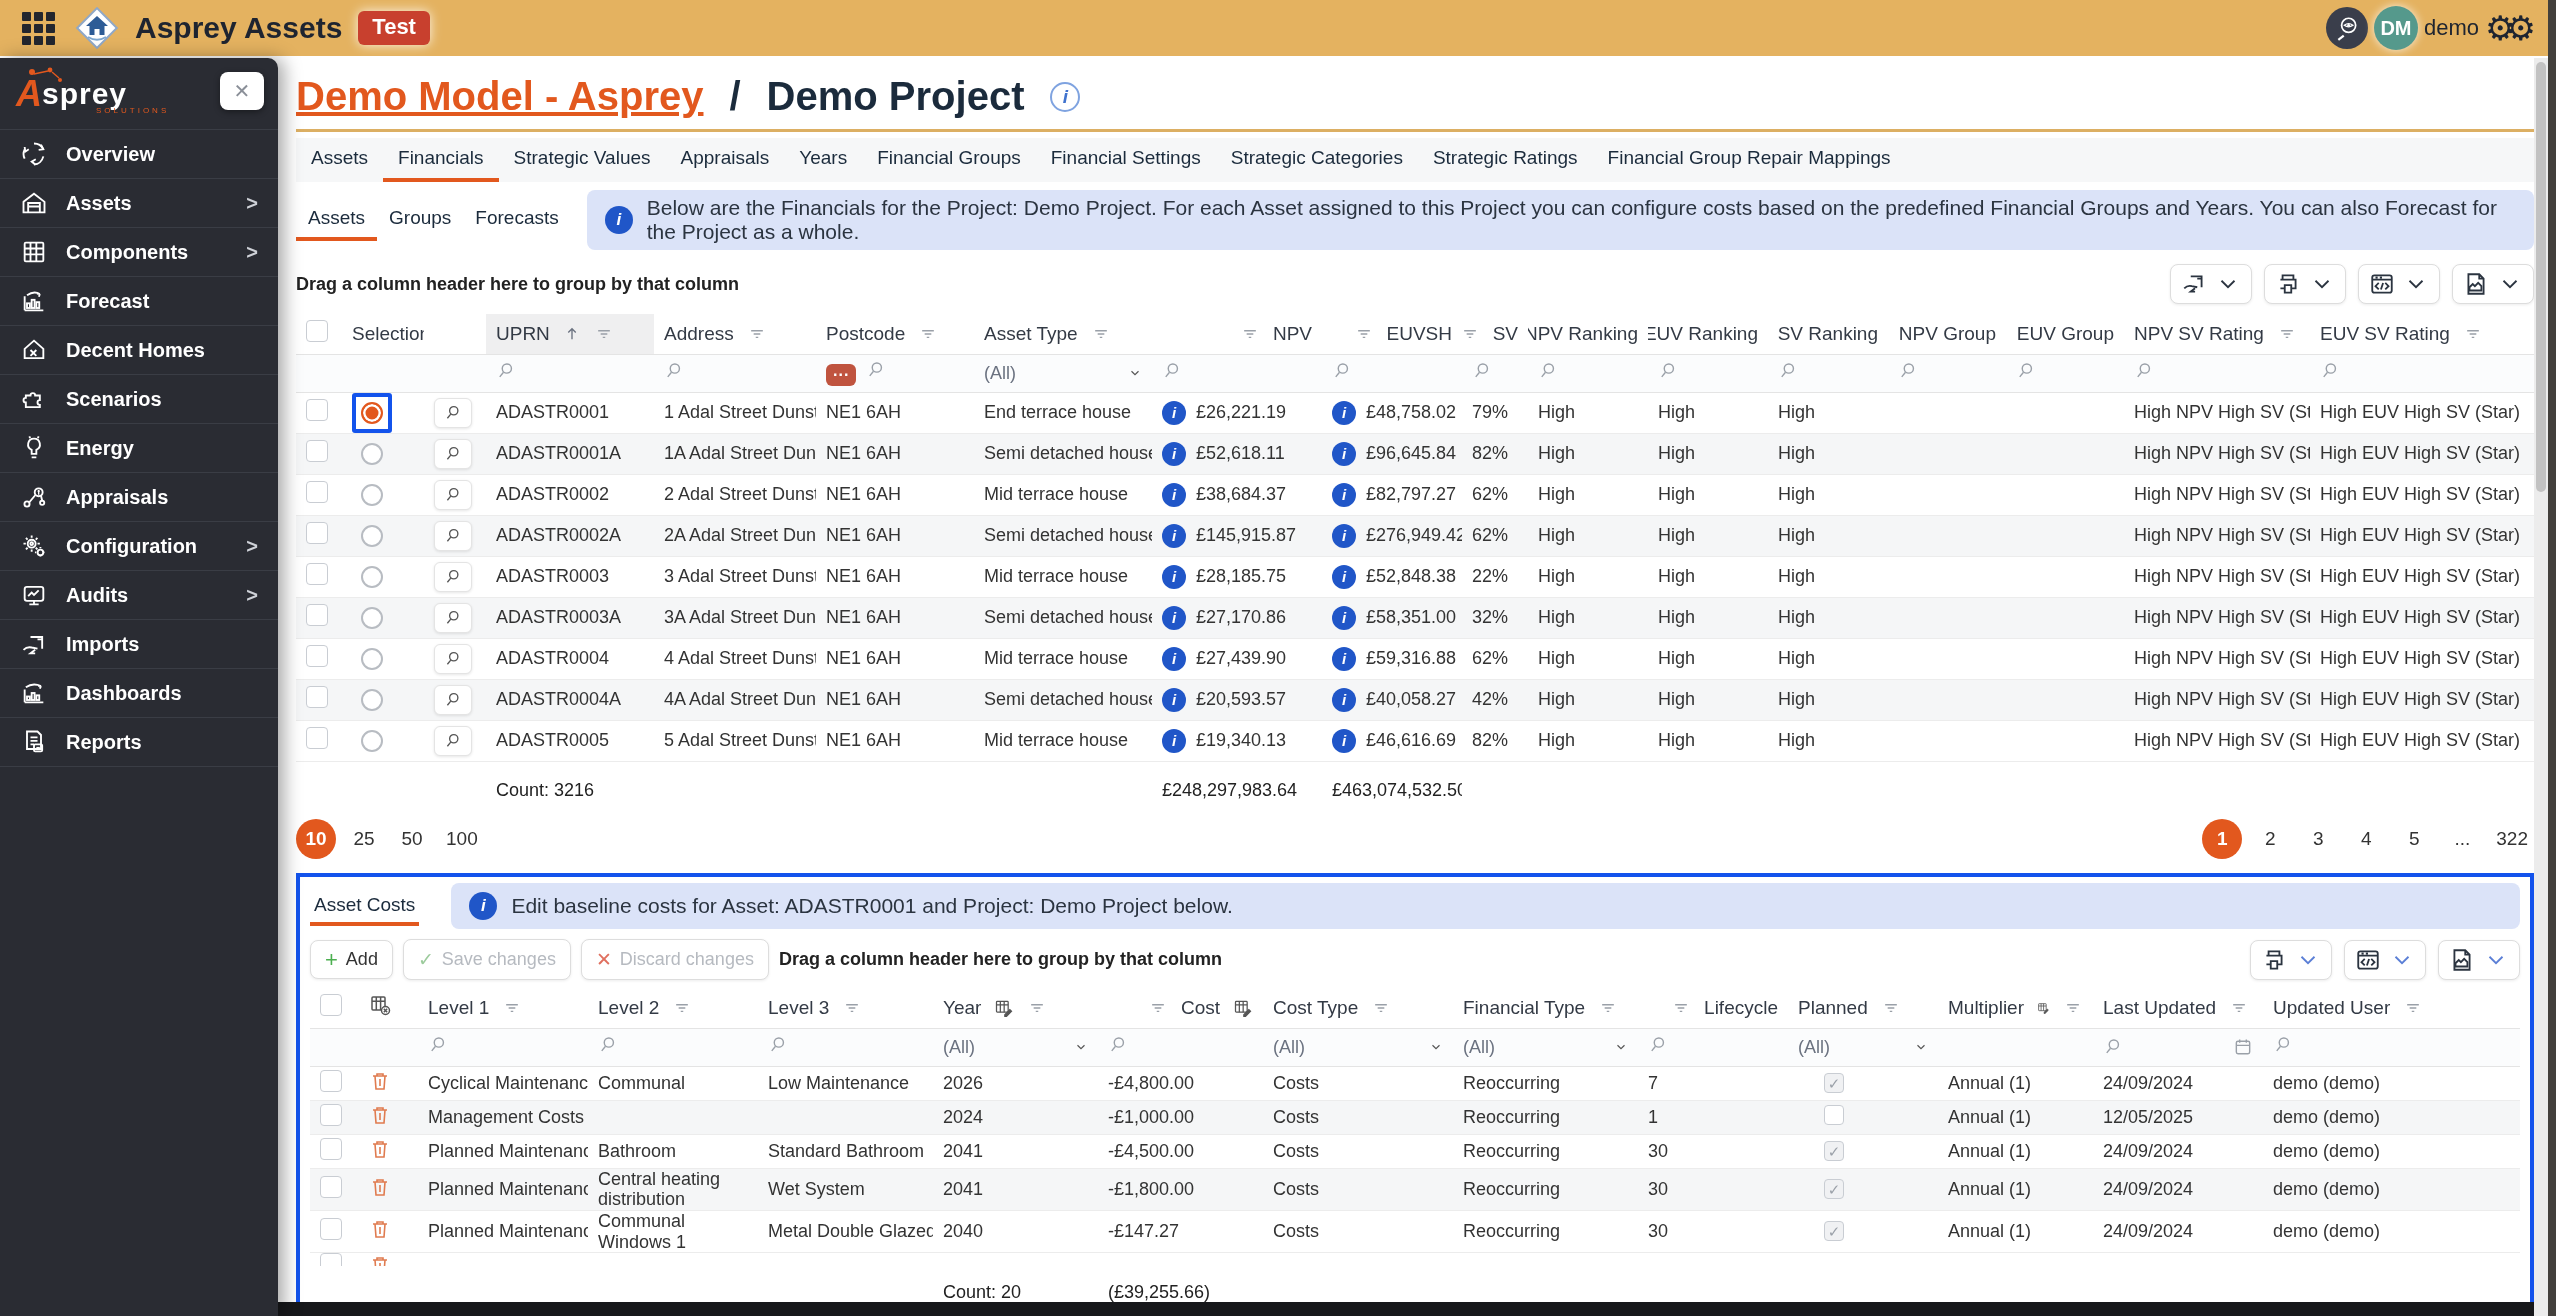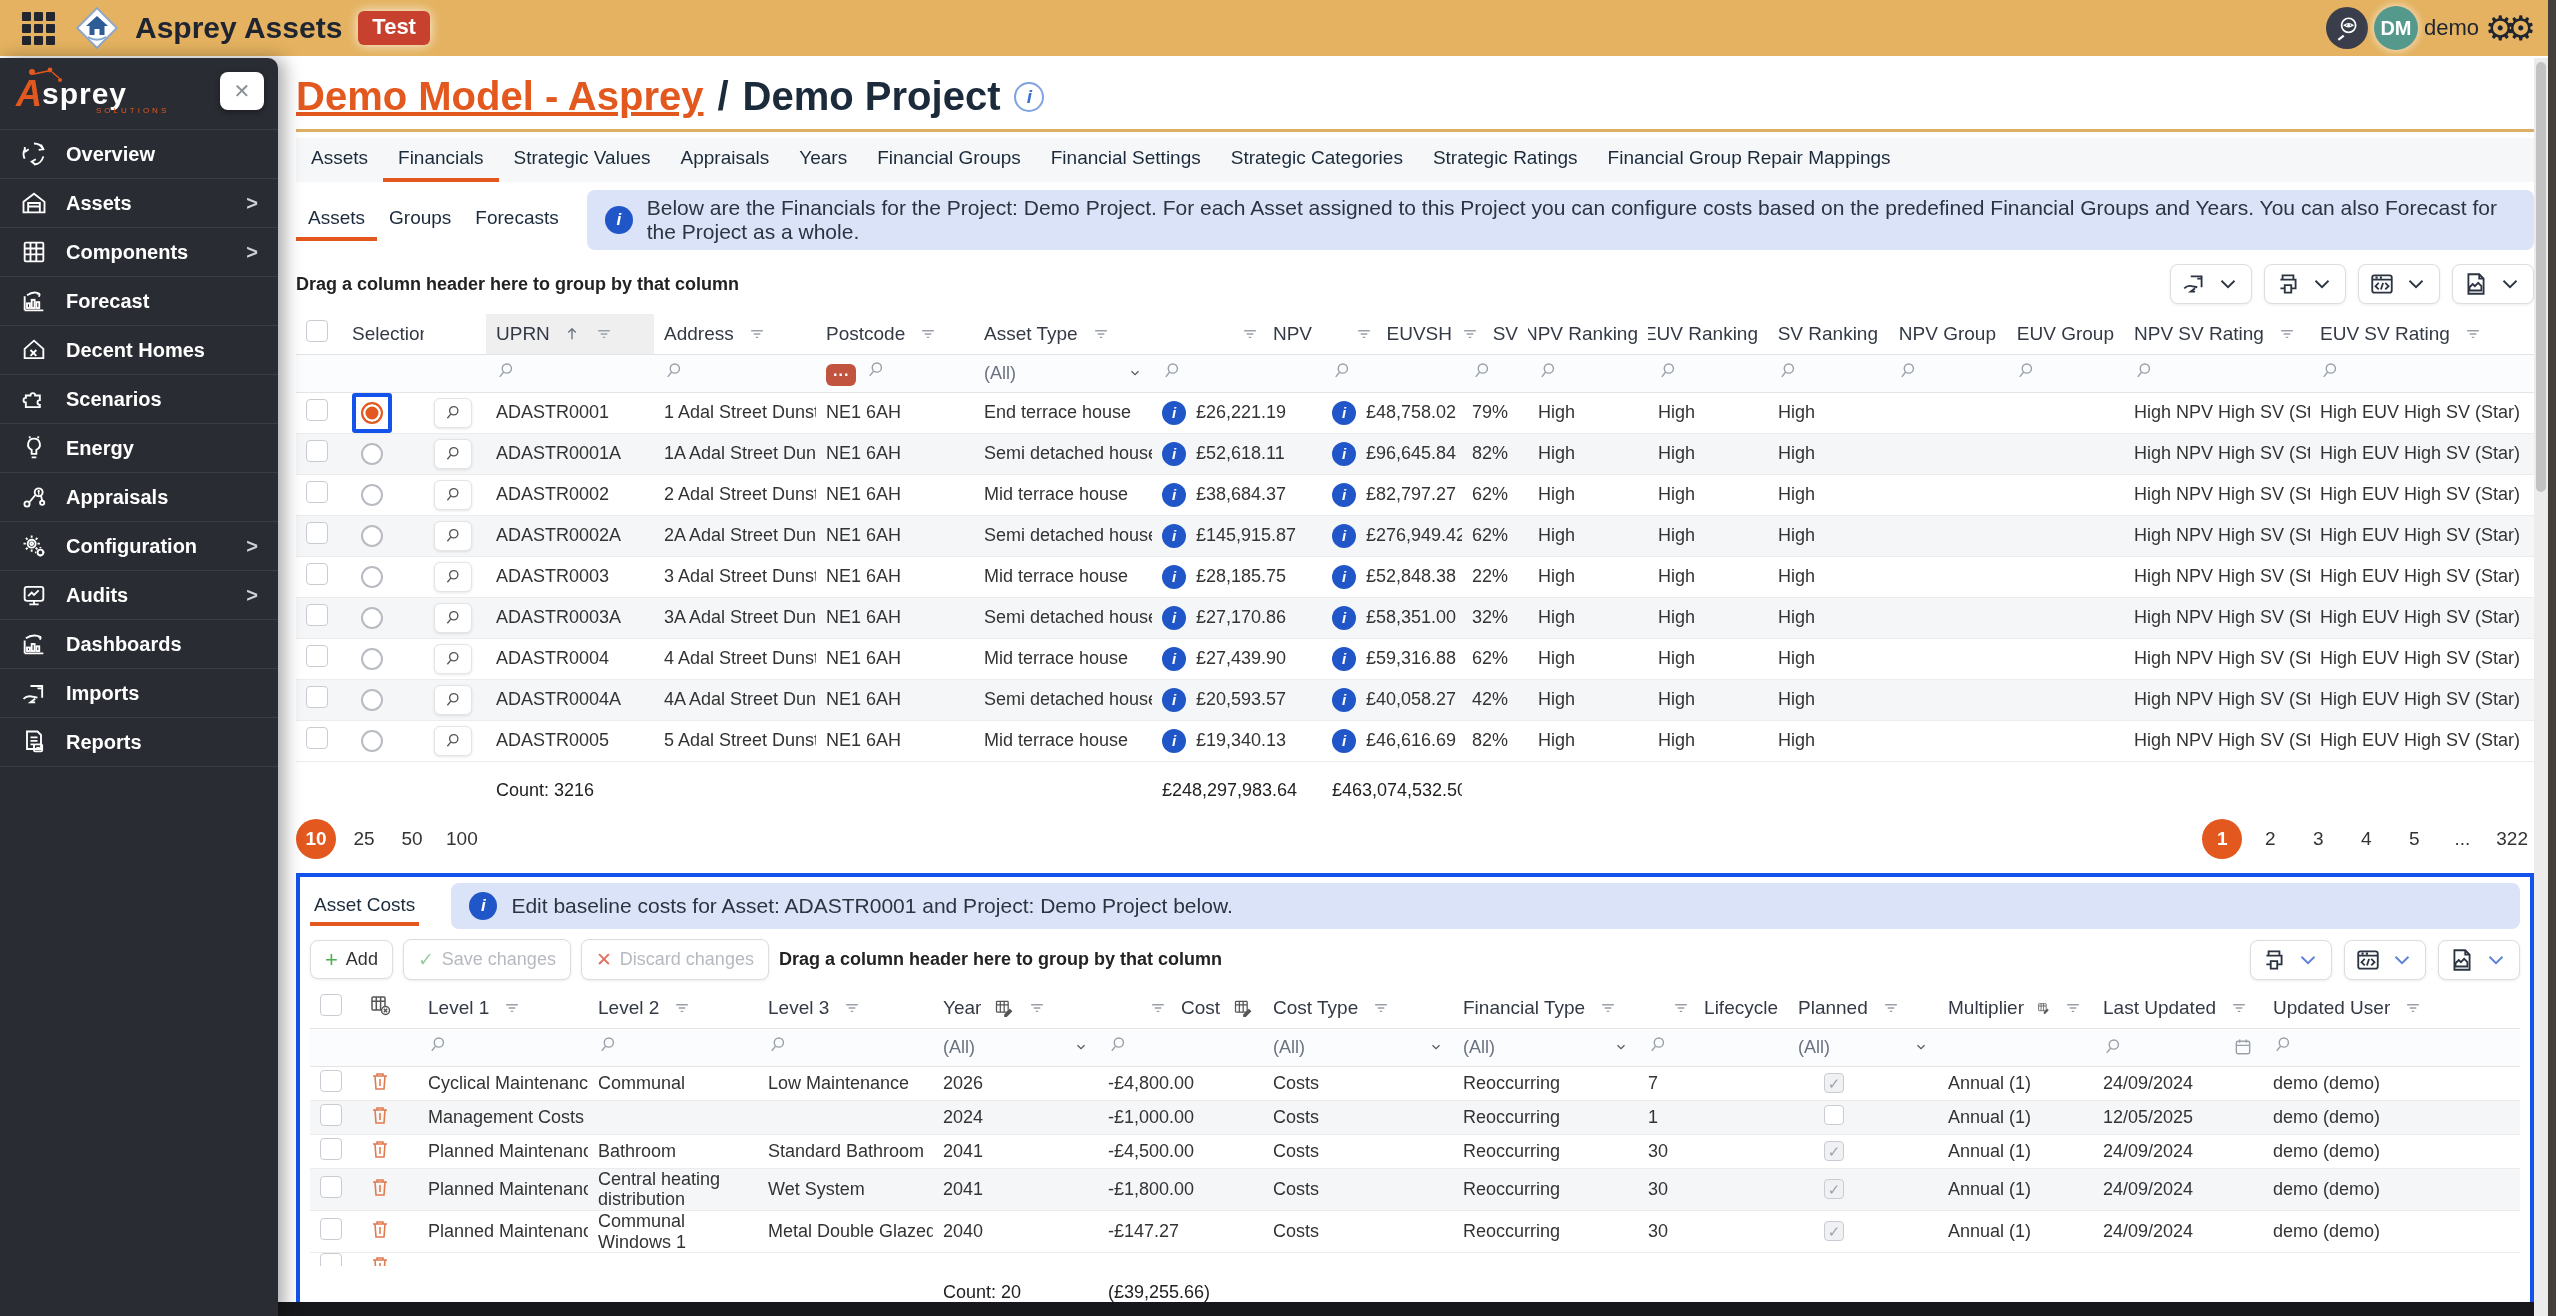--- a/index.html
+++ b/index.html
@@ -39,21 +39,21 @@
   .side-close { position:absolute; right:14px; top:14px; width:44px; height:38px; background:#fff; border-radius:8px;
     display:flex; align-items:center; justify-content:center; color:#8a8f98; font-size:20px; cursor:pointer;
     box-shadow:0 2px 6px rgba(0,0,0,.4); }
   .side-item { height:49px; display:flex; align-items:center; padding:0 20px; gap:18px;
     border-bottom:1px solid #3A3D45; color:#fff; font-size:20px; font-weight:700; cursor:pointer; }
   .side-item svg { width:28px; height:28px; stroke:#fff; fill:none; stroke-width:1.6; flex:none;}
   .side-chev { margin-left:auto; color:#cfd2d8; font-size:20px; }
 
   
   .content { position:absolute; left:296px; top:58px; width:2238px; height:1244px; padding-top:16px; }
-  .page-head { display:flex; align-items:center; gap:14px; }
+  .page-head { display:flex; align-items:center; gap:26px; }
   .bc-model { color:#E2581E; font-size:40px; font-weight:700; text-decoration:underline; cursor:pointer;}
   .bc-sep { color:#1B2B3C; font-size:40px; font-weight:700; }
   .bc-project { color:#1B2B3C; font-size:40px; font-weight:700; }
   .info-i { display:inline-flex; width:30px; height:30px; border-radius:50%; border:2px solid #7FA3E0; color:#3F72CE;
     align-items:center; justify-content:center; font-size:19px; font-weight:700; font-style:italic;}
   .gold-rule { height:3px; background:#DCAF63; margin-top:10px; }
 
   .tabs-bar { margin-top:6px; background:#F6F7F8; display:flex; height:44px; align-items:stretch; }
   .tab { display:flex; align-items:center; padding:0 15px; font-size:19px; color:#1B2B3C; cursor:pointer;
     border-bottom:4px solid transparent; white-space:nowrap;}
@@ -269,34 +269,34 @@
   <div class="side-item">
     <svg viewBox="0 0 24 24">
         <rect x="4" y="5" width="16" height="12" rx="2"></rect>
         <path d="M7 13 l3-3 2 2 4-4 M12 17 v3 M8 20 h8"></path>
       </svg>
     <span>Audits</span>
     <span class="side-chev">&gt;</span>
   </div>
   <div class="side-item">
     <svg viewBox="0 0 24 24">
+        <path d="M9 6 h10 v10 M13 20 H9 l4-3"></path>
+        <path d="M3 17 q3-3 7-2 l5 1 M19 8 h-4"></path>
+      </svg>
+    <span>Imports</span>
+  </div>
+  <div class="side-item">
+    <svg viewBox="0 0 24 24">
         <path d="M4 20 V9 M4 20 H20"></path>
         <rect x="6" y="15" width="2.5" height="3"></rect>
         <rect x="10" y="12" width="2.5" height="6"></rect>
         <rect x="14" y="14" width="2.5" height="4"></rect>
         <path d="M5 7 Q11 3 18 6 M18 6 l-2.5-.2 M18 6 l-1 2.2"></path>
       </svg>
     <span>Dashboards</span>
-  </div>
-  <div class="side-item">
-    <svg viewBox="0 0 24 24">
-        <path d="M9 6 h10 v10 M13 20 H9 l4-3"></path>
-        <path d="M3 17 q3-3 7-2 l5 1 M19 8 h-4"></path>
-      </svg>
-    <span>Imports</span>
   </div>
   <div class="side-item">
     <svg viewBox="0 0 24 24">
         <path d="M6 3 h9 l3 3 v12 h-12 Z"></path>
         <path d="M9 8 h6 M9 11 h6 M9 14 h3"></path>
         <rect x="12" y="14" width="7" height="6" rx="1"></rect>
         <path d="M14 17 h3"></path>
       </svg>
     <span>Reports</span>
   </div>

